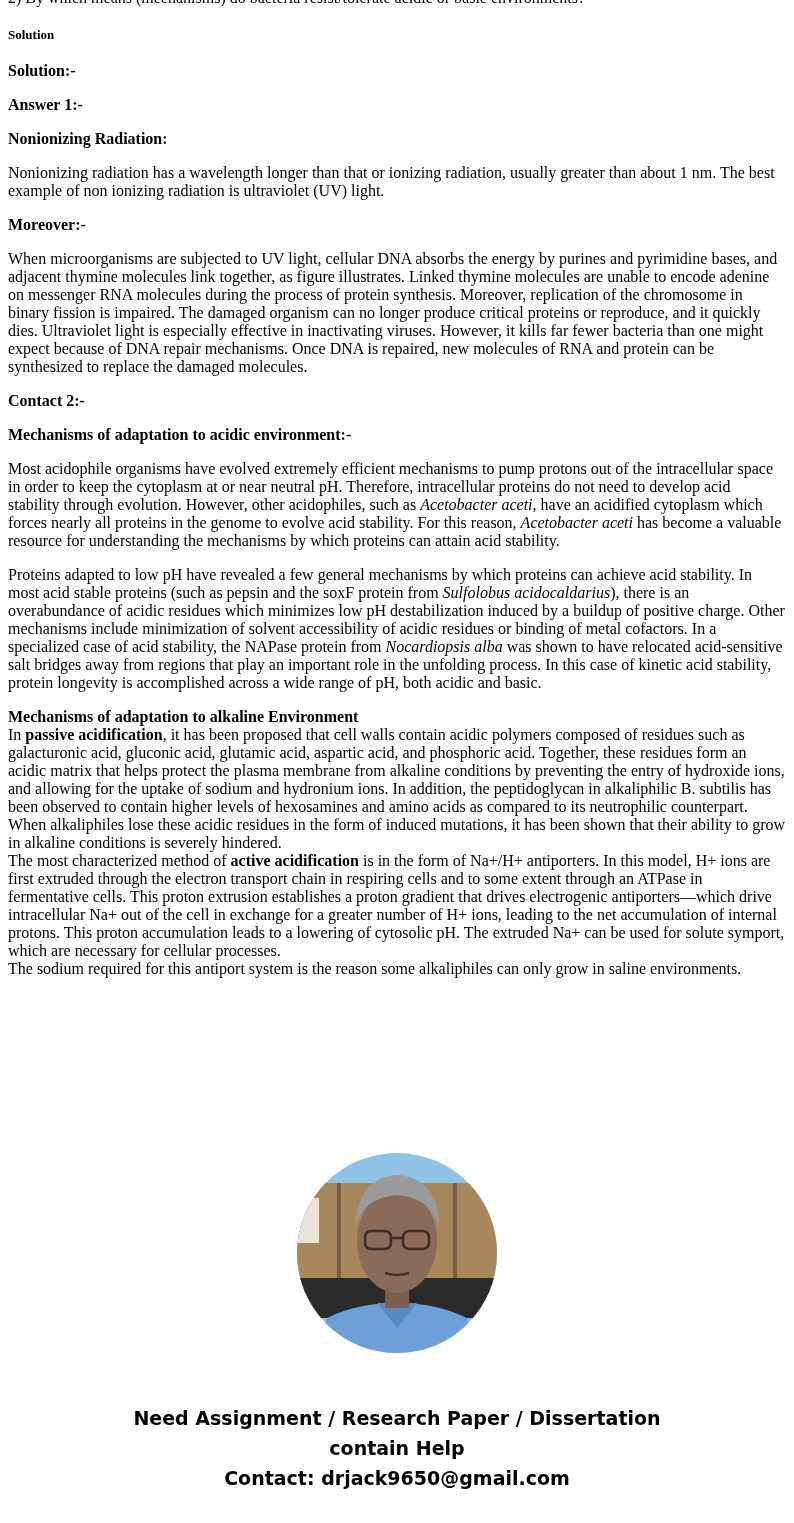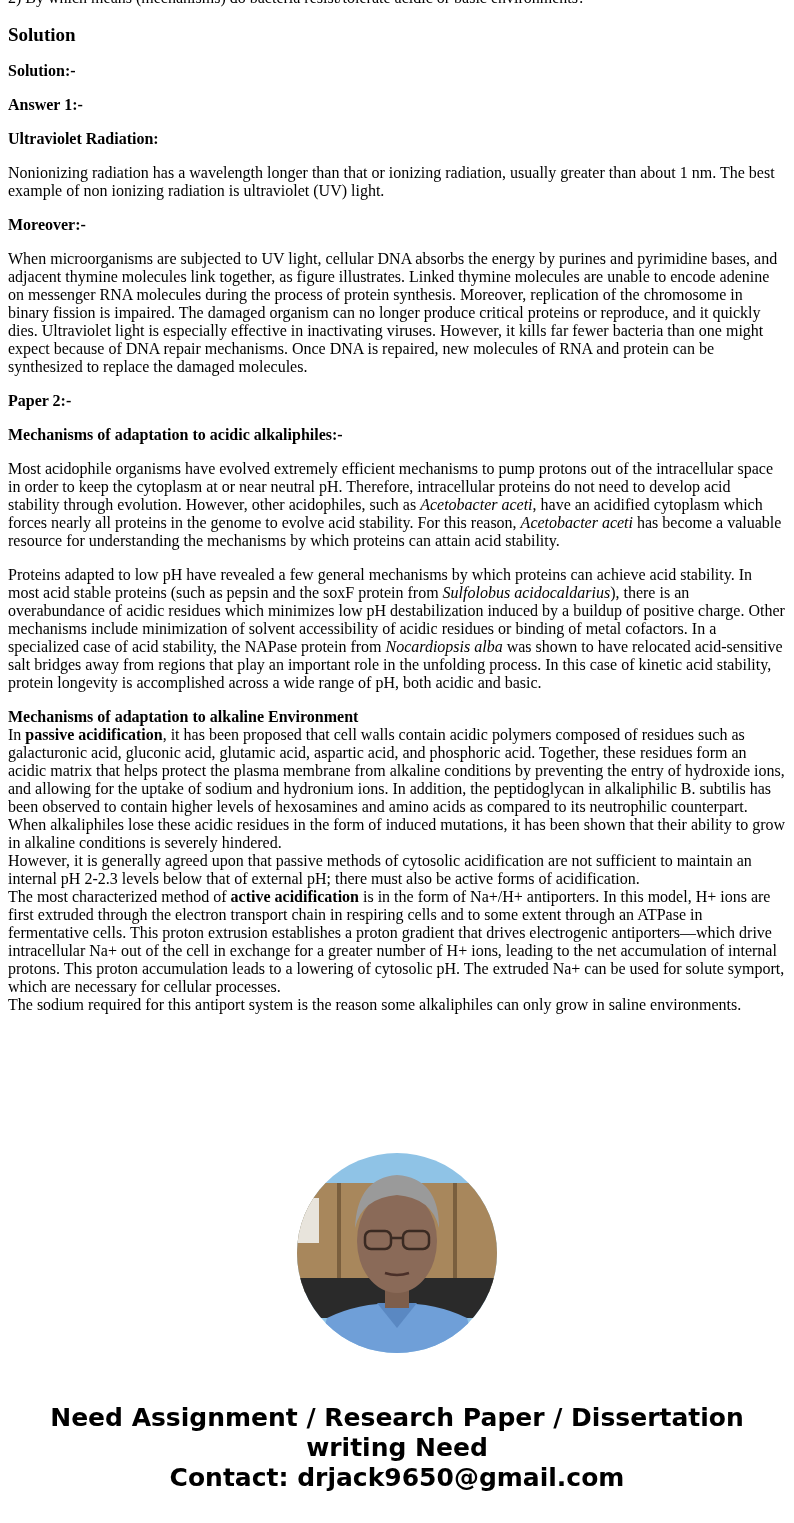--- a/index.html
+++ b/index.html
@@ -17,21 +17,21 @@
     position: absolute;
     left: 8px;
     top: -11px;
     width: 778px;
   }
   .question {
     margin: 0;
     line-height: 18px;
   }
   h3.section-title {
-    font-size: 19px;
+    font-size: 13px;
     font-weight: bold;
     margin: 17px 0 0 0;
     line-height: 22px;
   }
   p { margin: 16px 0 0 0; }
   p.tight { margin: 0; }
   b { font-weight: bold; }
   i { font-style: italic; }
 
   .avatar-wrap {
@@ -46,58 +46,57 @@
   .avatar-wrap svg { display: block; }
 
   .promo {
     position: absolute;
     left: 0;
     top: 1403px;
     width: 794px;
     text-align: center;
     font-family: "DejaVu Sans", sans-serif;
     font-weight: bold;
-    font-size: 25px;
+    font-size: 19px;
     line-height: 30px;
     color: #000000;
   }
   .promo div { white-space: nowrap; }
 </style>
 </head>
 <body>
 
 <div class="content">
   <p class="question">2)  By which means (mechanisms) do bacteria resist/tolerate acidic or basic environments?</p>
 
   <h3 class="section-title">Solution</h3>
 
   <p><b>Solution:-</b></p>
 
   <p><b>Answer 1:-</b></p>
 
-  <p><b>Ultraviolet Radiation:</b></p>
+  <p><b>Nonionizing Radiation:</b></p>
 
   <p>Nonionizing radiation has a wavelength longer than that or ionizing radiation, usually greater than about 1 nm. The best example of non ionizing radiation is ultraviolet (UV) light.</p>
 
   <p><b>Moreover:-</b></p>
 
   <p>When microorganisms are subjected to UV light, cellular DNA absorbs the energy by purines and pyrimidine bases, and adjacent thymine molecules link together, as figure illustrates. Linked thymine molecules are unable to encode adenine on messenger RNA molecules during the process of protein synthesis. Moreover, replication of the chromosome in binary fission is impaired. The damaged organism can no longer produce critical proteins or reproduce, and it quickly dies. Ultraviolet light is especially effective in inactivating viruses. However, it kills far fewer bacteria than one might expect because of DNA repair mechanisms. Once DNA is repaired, new molecules of RNA and protein can be synthesized to replace the damaged molecules.</p>
 
-  <p><b>Paper 2:-</b></p>
+  <p><b>Contact 2:-</b></p>
 
-  <p><b>Mechanisms of adaptation to acidic alkaliphiles:-</b></p>
+  <p><b>Mechanisms of adaptation to acidic environment:-</b></p>
 
   <p><span>Most acidophile organisms have evolved extremely efficient mechanisms to pump protons out of the intracellular space in order to keep the cytoplasm at or near neutral pH. Therefore, intracellular proteins do not need to develop acid stability through evolution. However, other acidophiles, such as </span><i>Acetobacter aceti</i><span>, have an acidified cytoplasm which forces nearly all proteins in the genome to evolve acid stability. For this reason, </span><i>Acetobacter aceti</i><span> has become a valuable resource for understanding the mechanisms by which proteins can attain acid stability.</span></p>
 
   <p><span>Proteins adapted to low pH have revealed a few general mechanisms by which proteins can achieve acid stability. In most acid stable proteins (such as pepsin and the soxF protein from </span><i>Sulfolobus acidocaldarius</i><span>), there is an overabundance of acidic residues which minimizes low pH destabilization induced by a buildup of positive charge. Other mechanisms include minimization of solvent accessibility of acidic residues or binding of metal cofactors. In a specialized case of acid stability, the NAPase protein from </span><i>Nocardiopsis alba</i><span> was shown to have relocated acid-sensitive salt bridges away from regions that play an important role in the unfolding process. In this case of kinetic acid stability, protein longevity is accomplished across a wide range of pH, both acidic and basic.</span></p>
 
   <p><b>Mechanisms of adaptation to alkaline Environment</b></p>
 
   <p class="tight"><span>In </span><b>passive acidification</b><span>, it has been proposed that cell walls contain acidic polymers composed of residues such as galacturonic acid, gluconic acid, glutamic acid, aspartic acid, and phosphoric acid. Together, these residues form an acidic matrix that helps protect the plasma membrane from alkaline conditions by preventing the entry of hydroxide ions, and allowing for the uptake of sodium and hydronium ions. In addition, the peptidoglycan in alkaliphilic B. subtilis has been observed to contain higher levels of hexosamines and amino acids as compared to its neutrophilic counterpart. When alkaliphiles lose these acidic residues in the form of induced mutations, it has been shown that their ability to grow in alkaline conditions is severely hindered.</span></p>
-  <p class="tight">However, it is generally agreed upon that passive methods of cytosolic acidification are not sufficient to maintain an internal pH 2-2.3 levels below that of external pH; there must also be active forms of acidification.</p>
   <p class="tight"><span>The most characterized method of </span><b>active acidification</b><span> is in the form of Na+/H+ antiporters. In this model, H+ ions are first extruded through the electron transport chain in respiring cells and to some extent through an ATPase in fermentative cells. This proton extrusion establishes a proton gradient that drives electrogenic antiporters—which drive intracellular Na+ out of the cell in exchange for a greater number of H+ ions, leading to the net accumulation of internal protons. This proton accumulation leads to a lowering of cytosolic pH. The extruded Na+ can be used for solute symport, which are necessary for cellular processes.</span></p>
   <p class="tight">The sodium required for this antiport system is the reason some alkaliphiles can only grow in saline environments.</p>
 </div>
 
 <div class="avatar-wrap">
   <svg width="200" height="200" viewBox="0 0 200 200">
     <rect x="0" y="0" width="200" height="200" fill="#8fc3e6"></rect>
     <rect x="0" y="30" width="200" height="110" fill="#a8875c"></rect>
     <rect x="0" y="45" width="22" height="45" fill="#e8e4dc"></rect>
     <rect x="40" y="30" width="4" height="110" fill="#7a5f3e"></rect>
@@ -110,15 +109,15 @@
     <path d="M58 75 Q60 25 100 22 Q142 25 142 75 Q135 45 100 42 Q65 45 58 75 Z" fill="#9a9a9a"></path>
     <rect x="68" y="78" width="26" height="18" rx="6" fill="none" stroke="#3a2a22" stroke-width="2.5"></rect>
     <rect x="106" y="78" width="26" height="18" rx="6" fill="none" stroke="#3a2a22" stroke-width="2.5"></rect>
     <line x1="94" y1="85" x2="106" y2="85" stroke="#3a2a22" stroke-width="2.5"></line>
     <path d="M88 120 Q100 124 112 120" stroke="#4a2f28" stroke-width="2.5" fill="none"></path>
   </svg>
 </div>
 
 <div class="promo">
   <div>Need Assignment / Research Paper / Dissertation</div>
-  <div>writing Need</div>
+  <div>contain Help</div>
   <div>Contact: drjack9650@gmail.com</div>
 </div>
 
 </body></html>

